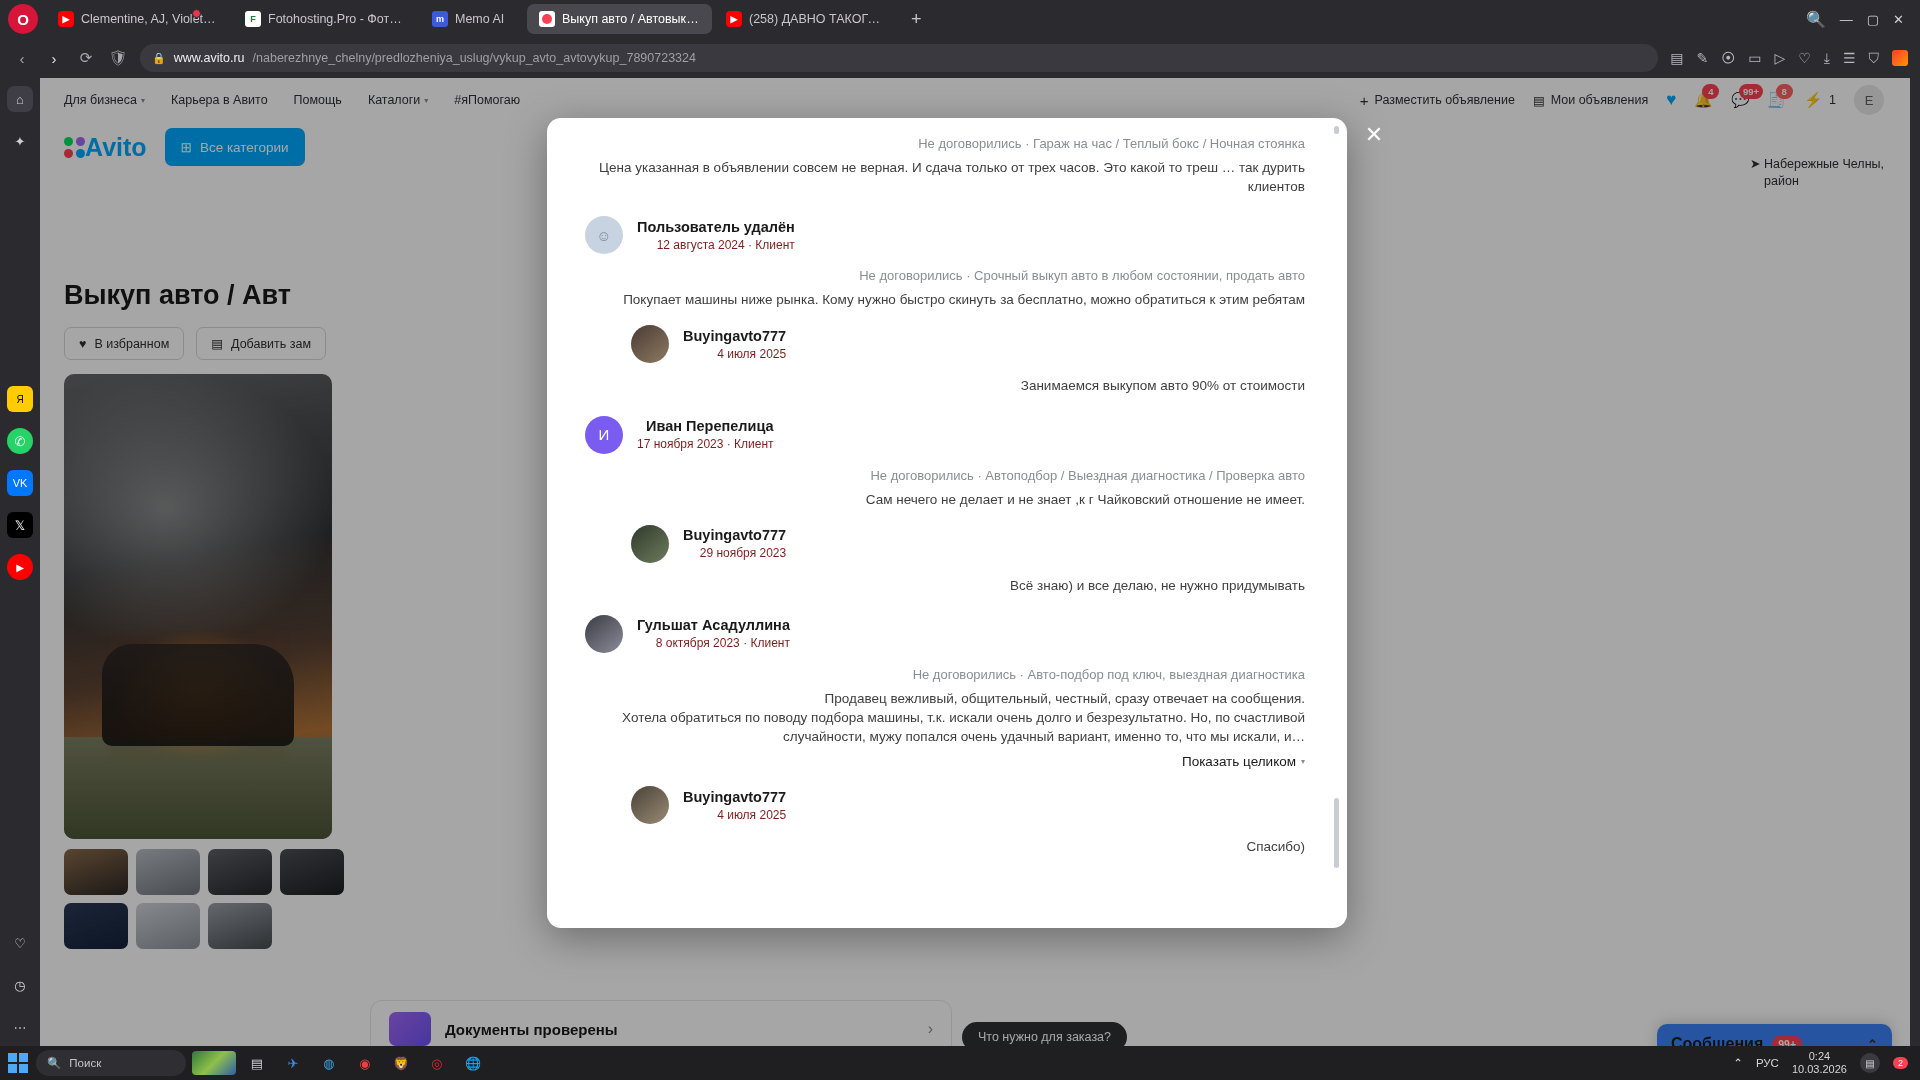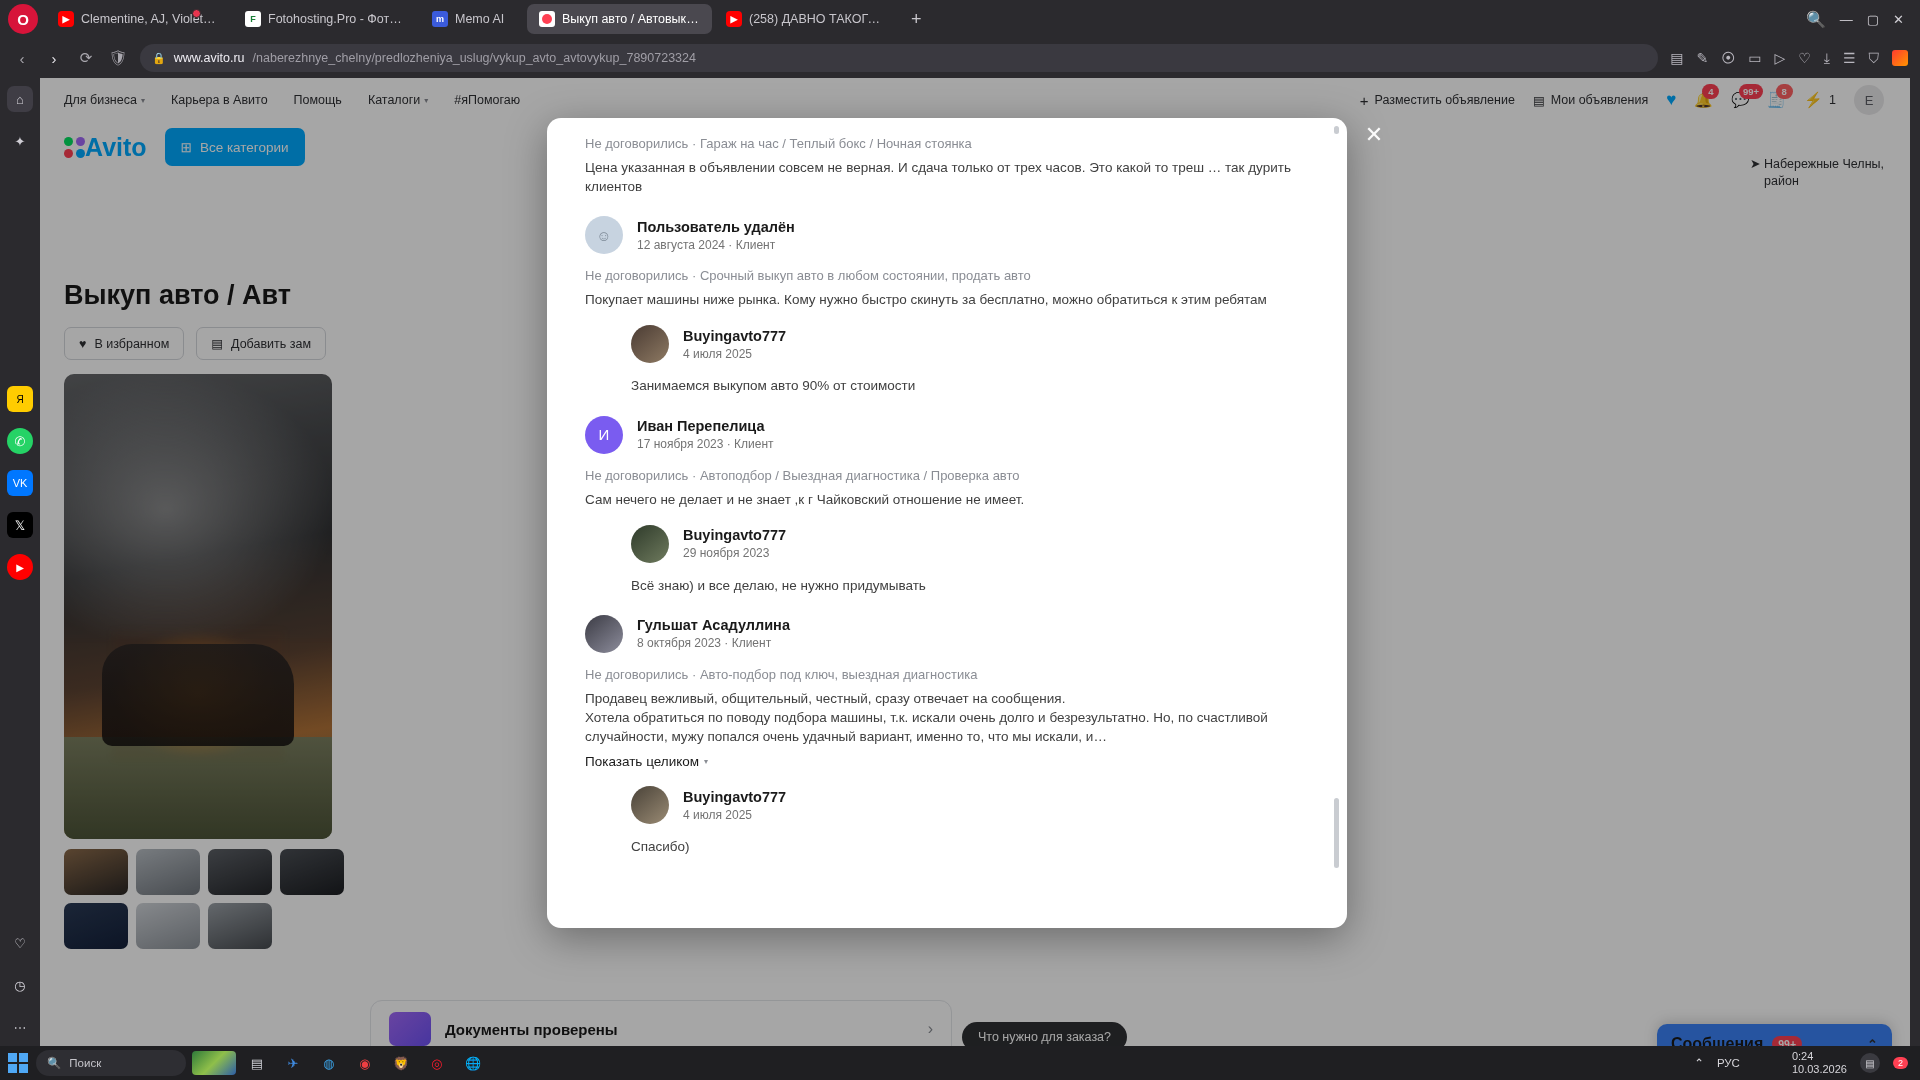--- a/index.html
+++ b/index.html
@@ -212,21 +212,21 @@
     position: absolute; left: 547px; top: 118px; width: 800px; height: 810px;
     background: #fff; border-radius: 14px; overflow: hidden;
     box-shadow: 0 10px 40px rgba(0,0,0,.35);
   }
   .modal-close {
     position: absolute; left: 1357px; top: 118px; width: 34px; height: 34px;
     border-radius: 50%; color: #fff; font-size: 22px;
     display: flex; align-items: center; justify-content: center;
   }
   .modal-body {
-    position: absolute; inset: 0; padding: 18px 42px 24px 38px; overflow: hidden;
+    position: absolute; inset: 0; padding: 18px 42px 24px 38px; overflow: hidden; text-align: right;
   }
   .modal-scroll-top {
     position: absolute; right: 8px; top: 8px; width: 5px; height: 8px;
     border-radius: 3px; background: #c9ccd1;
   }
   .modal-scroll {
     position: absolute; right: 8px; top: 680px; width: 5px; height: 70px;
     border-radius: 3px; background: #c9ccd1;
   }
 
@@ -236,21 +236,21 @@
     width: 38px; height: 38px; border-radius: 50%; flex: 0 0 38px;
     display:flex;align-items:center;justify-content:center; color:#fff; font-size: 15px;
   }
   .ava-grey { background: #c7d3e0; color: #7e8a97; }
   .ava-purple { background: #7a5cf0; }
   .ava-photo1 { background: linear-gradient(140deg,#4a3b33,#8e7a63); }
   .ava-photo2 { background: linear-gradient(140deg,#2e3a2a,#6f7b5e); }
   .ava-photo3 { background: linear-gradient(140deg,#3b3b44,#8d8d9c); }
   .ava-photo4 { background: linear-gradient(140deg,#494238,#9a8b74); }
   .rv-name { font-size: 14.5px; font-weight: bold; color: #1a1a1a; }
-  .rv-date { font-size: 12px; color: #737373; margin-top: 3px; }
+  .rv-date { font-size: 12px; color: #7f1d1d; margin-top: 3px; }
   .rv-meta { font-size: 13px; color: #8a8d94; margin-top: 14px; }
   .rv-text { font-size: 13.5px; color: #404040; line-height: 1.42; margin-top: 7px; }
   .rv-more { font-size: 13.5px; color: #1a1a1a; margin-top: 8px; display: inline-flex; align-items: center; gap: 5px; }
   .reply { margin-left: 46px; }
   .reply .rv-head { margin-top: 16px; }
   .reply .rv-text { margin-top: 13px; margin-left: 0; }
 
   
   .taskbar {
     position: absolute; left: 0; right: 0; bottom: 0; height: 34px;
@@ -261,21 +261,21 @@
   .win-glyph { display: grid; grid-template-columns: 9px 9px; grid-template-rows: 9px 9px; gap: 2px; }
   .win-glyph i { background: #4fa8f5; display: block; }
   .tb-search {
     height: 26px; width: 150px; border-radius: 13px; background: #2e2e33;
     display:flex; align-items:center; gap: 8px; padding: 0 11px; color: #c5c4ca; font-size: 11.5px;
   }
   .tb-ico { width: 30px; height: 26px; display:flex;align-items:center;justify-content:center; border-radius:5px; font-size: 13px; }
   .tb-thumb { width: 44px; height: 24px; border-radius: 4px; background: linear-gradient(135deg,#2f7a3a,#8fbf4a 50%,#2d5ea8); }
   .tb-blue { color:#3f8ae0; } .tb-edge{color:#3ba3e8;} .tb-viv{color:#ef3e42;} .tb-brave{color:#fb542b;} .tb-opera{color:#ff1b2d;}
   .tb-right { margin-left: auto; display:flex; align-items:center; gap: 13px; color: #d6d5da; font-size: 11.5px; padding-right: 6px; }
-  .tb-clock { line-height: 1.15; text-align: left; font-size: 11px; margin-left: 39px; }
+  .tb-clock { line-height: 1.15; text-align: center; font-size: 11px; }
   .tb-count { background:#ff4053;color:#fff;border-radius:9px;font-size:9px;padding:1px 5px; }
   .circle-ico { width: 20px; height: 20px; border-radius: 50%; background:#3a3a40; display:flex;align-items:center;justify-content:center;font-size:10px; }
 </style>
 </head>
 <body>
 
 <div class="browser">
 
   <div class="tabstrip">
     <div class="opera-logo">O</div>

